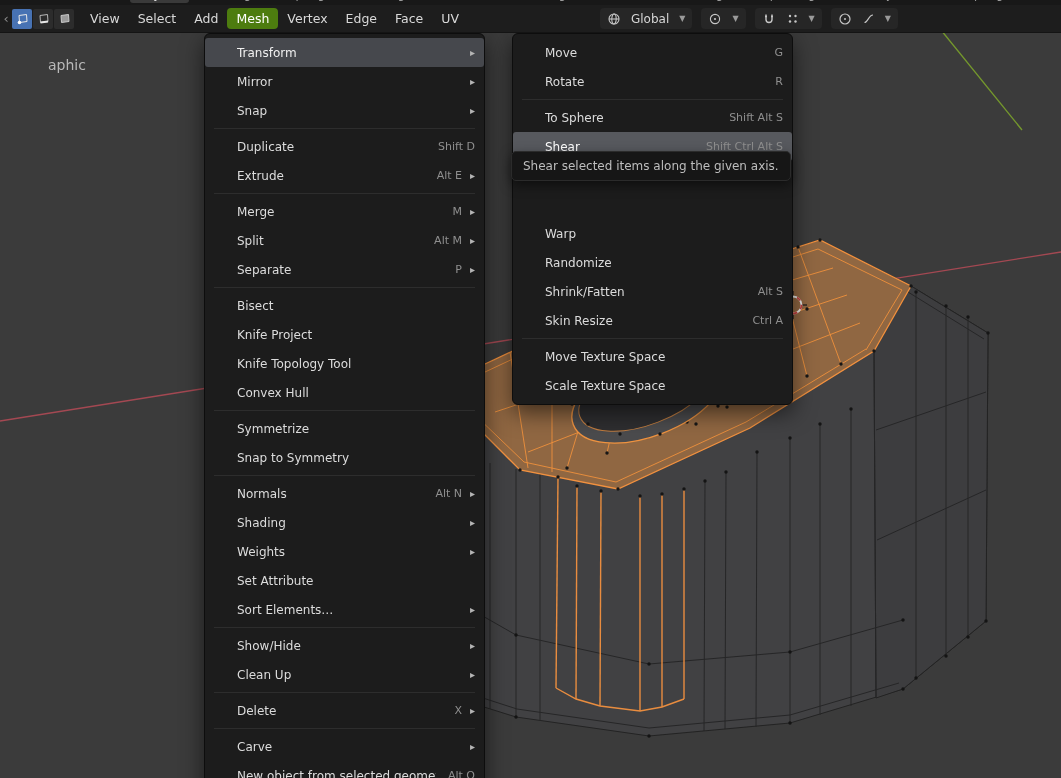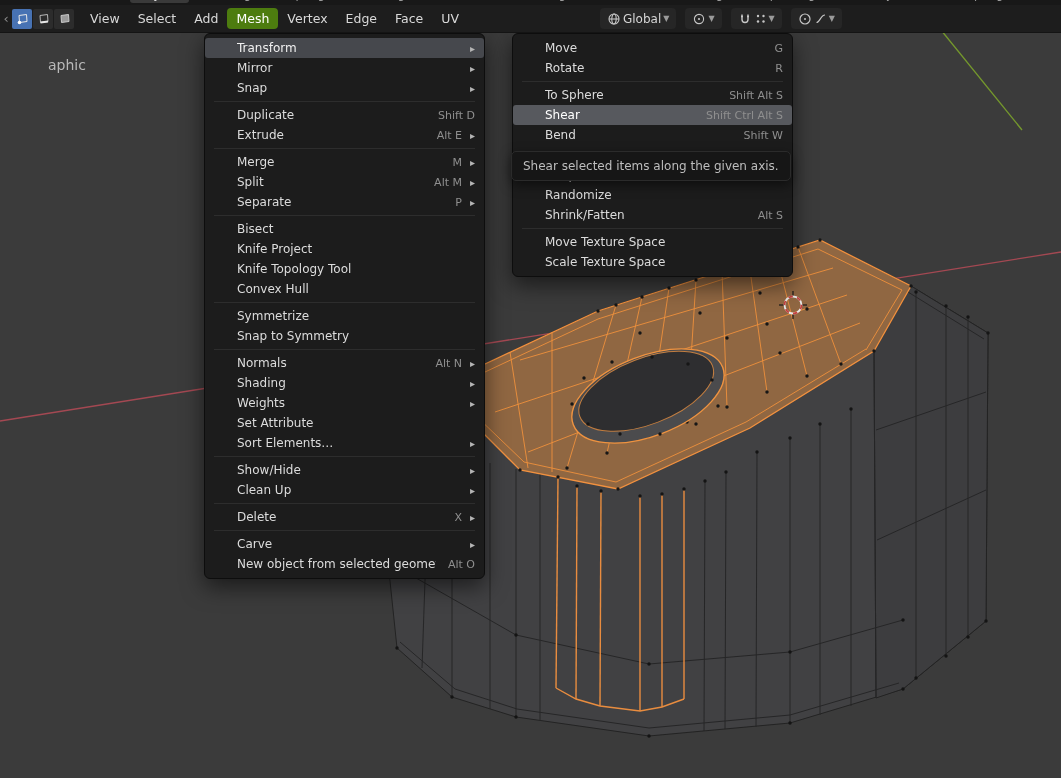--- a/index.html
+++ b/index.html
@@ -43,37 +43,37 @@
   }
   .mode-btn.active { background:#4772b3; }
   .menus { display:flex; margin-left:6px; }
   .menu-btn {
     padding:3px 9px; font-size:12.5px; color:#d9d9d9; border-radius:4px;
     white-space:nowrap; cursor:default;
   }
   .menu-btn.open { background:#4d7c0f; color:#ffffff; }
   .hdr-right { display:flex; align-items:center; margin-left:132px; gap:9px; }
   .hdr-group {
-    display:flex; align-items:center; gap:2px; background:#262626;
+    display:flex; align-items:center; gap:10px; background:#262626;
     border-radius:4px; padding:2px 7px; height:21px;
   }
   .hdr-group .lbl { font-size:12px; color:#d5d5d5; }
   .chev { color:#9a9a9a; font-size:8px; line-height:1; }
   .hicon { display:flex; align-items:center; }
 
   
   .menu-panel {
     position:absolute; width:281px; z-index:5;
     background:#1c1c1c; border:1px solid #0d0d0d; border-radius:6px;
     padding:4px 0; box-shadow:0 8px 22px rgba(0,0,0,.55);
   }
   #mesh-menu { left:204px; top:33px; }
   #transform-menu { left:512px; top:33px; }
   .mi {
-    height:20px; display:flex; align-items:center;
+    height:29px; display:flex; align-items:center;
     padding:0 9px 0 32px; font-size:12px; color:#dcdcdc; border-radius:3px;
   }
   .mi .lbl { flex:1; white-space:nowrap; overflow:hidden; }
   .mi .hk { color:#8f8f8f; font-size:11px; margin-left:12px; white-space:nowrap; }
   .mi .arr { color:#b5b5b5; font-size:10px; margin-left:5px; width:8px; text-align:right; }
   .mi.path { background:#46484d; color:#f0f0f0; }
   .mi.hover { background:#57595e; color:#ffffff; }
   .sep { height:1px; background:#2d2d2d; margin:3px 9px; }
 
   
@@ -504,20 +504,24 @@
   <div class="mi">
     <span class="lbl">Warp</span>
   </div>
   <div class="mi">
     <span class="lbl">Randomize</span>
   </div>
   <div class="mi">
     <span class="lbl">Shrink/Fatten</span>
     <span class="hk">Alt S</span>
   </div>
+  <div class="mi">
+    <span class="lbl">Skin Resize</span>
+    <span class="hk">Ctrl A</span>
+  </div>
   <div class="sep"></div>
   <div class="mi">
     <span class="lbl">Move Texture Space</span>
   </div>
   <div class="mi">
     <span class="lbl">Scale Texture Space</span>
   </div>
 </div>
 
 <div class="tooltip">

